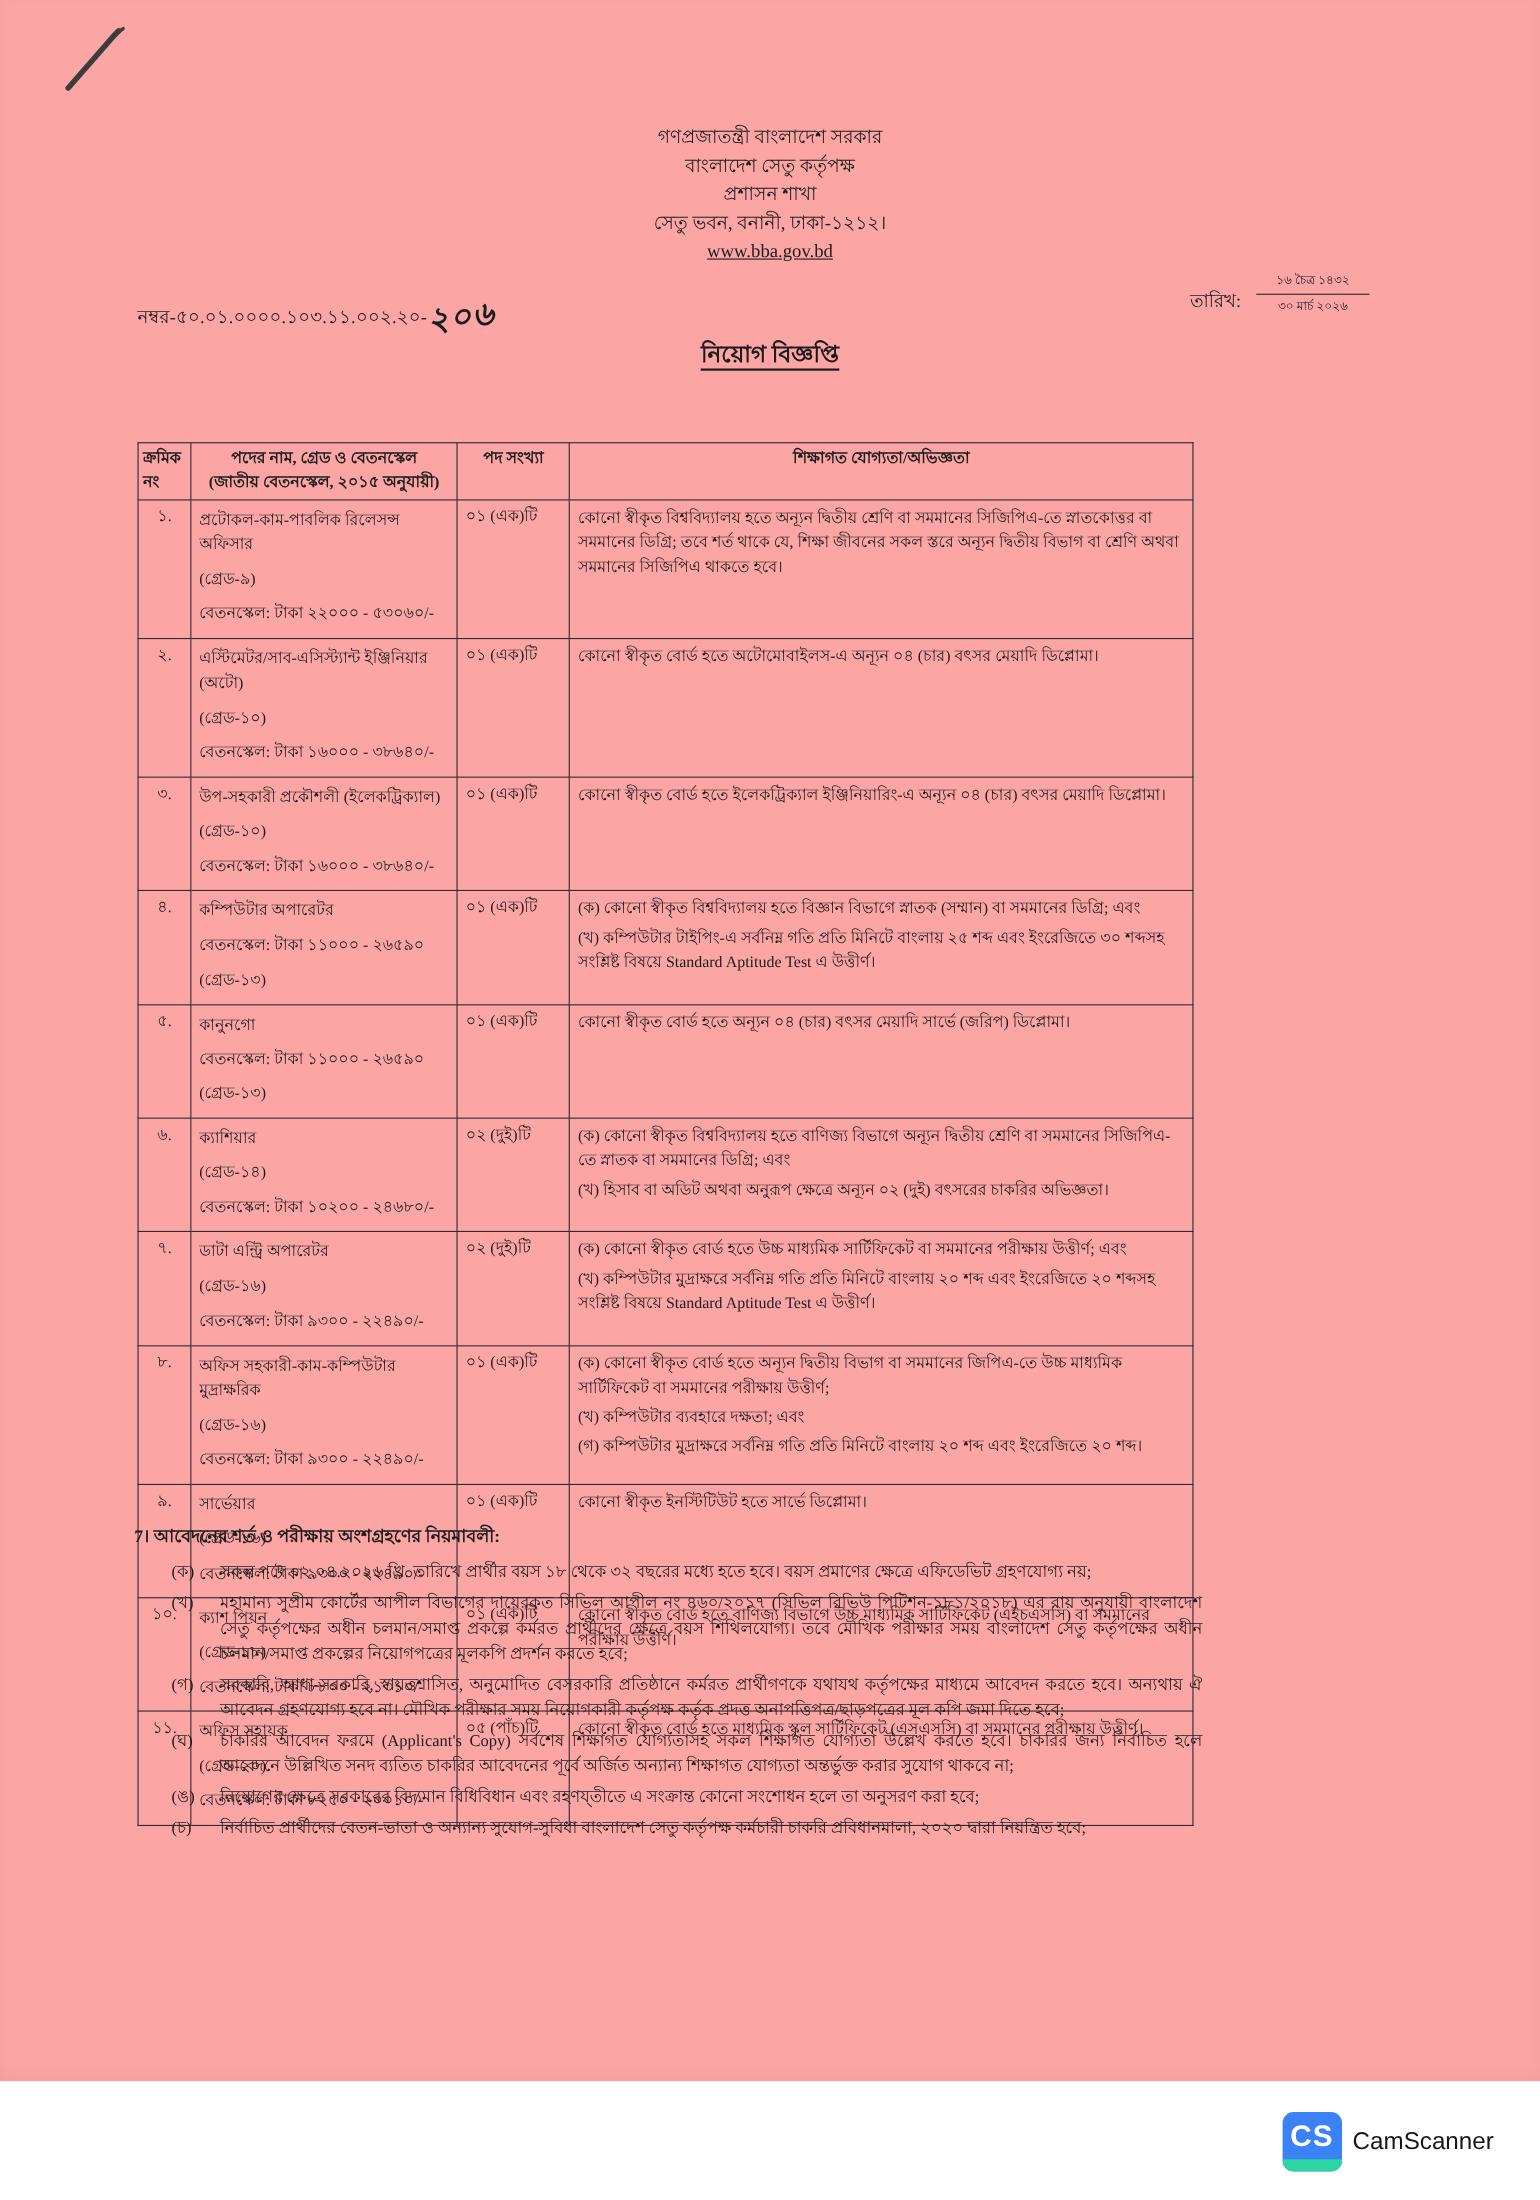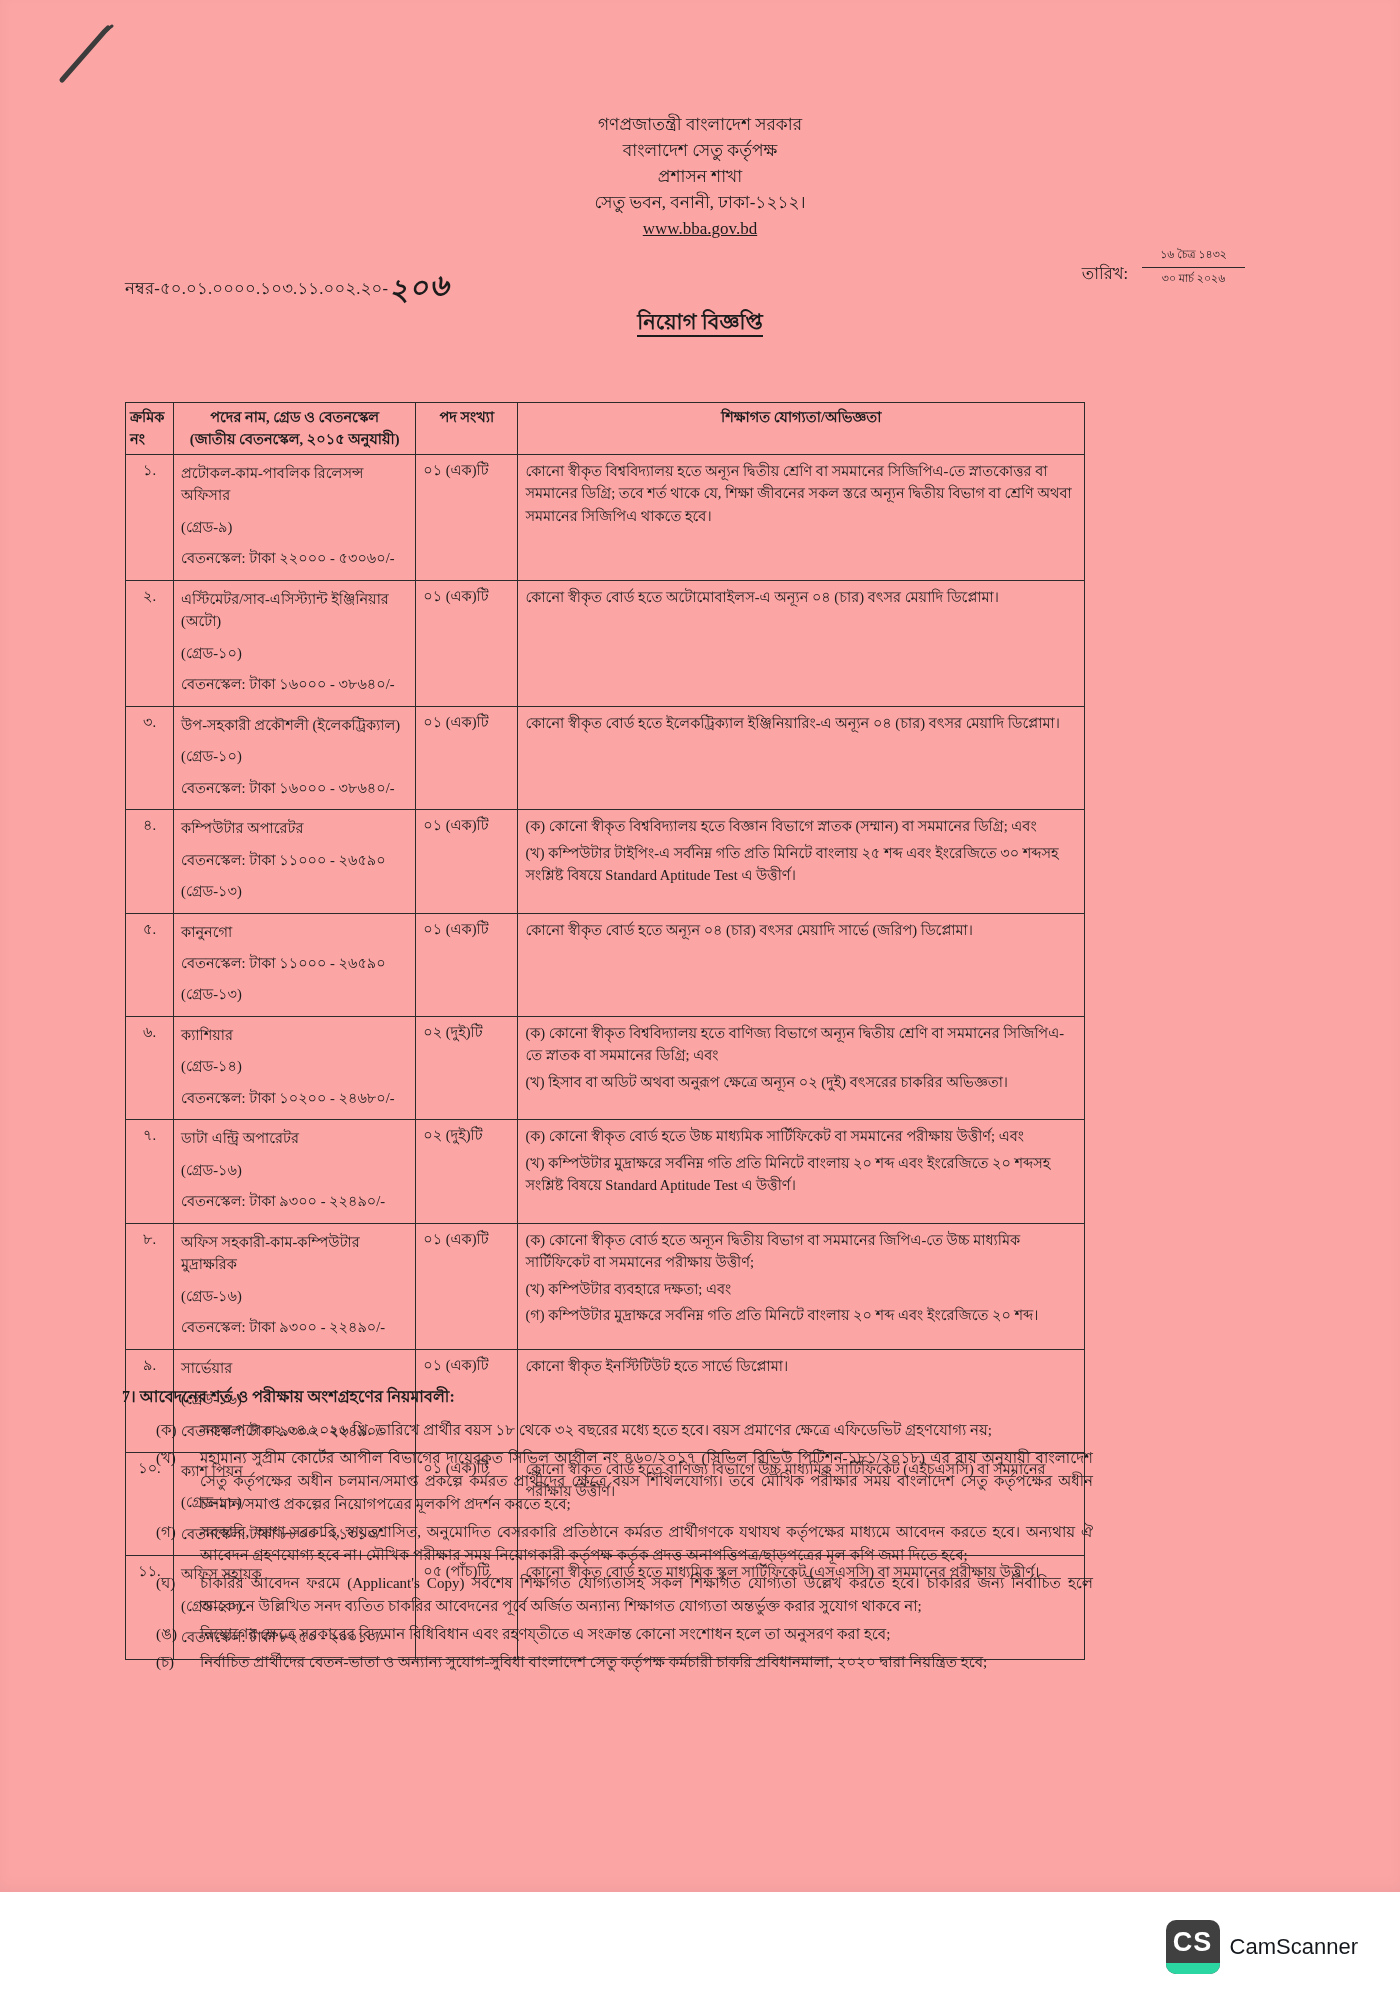--- a/index.html
+++ b/index.html
@@ -55,21 +55,21 @@
   
   .notes { position: absolute; left: 122px; top: 1384px; width: 975px; }
   .notes-heading { font-size: 16px; font-weight: bold; margin-bottom: 8px; }
   .note-item { display: grid; grid-template-columns: 34px 44px 1fr; font-size: 15px;
                line-height: 23px; text-align: justify; margin-bottom: 5px; }
   .note-label { grid-column: 2; }
   .note-text  { grid-column: 3; padding-right: 4px; }
 
   
   .camscanner { position: absolute; right: 42px; top: 1920px; display: flex; align-items: center; gap: 10px; }
-  .cs-badge { width: 54px; height: 54px; border-radius: 10px; background: #404040; position: relative; overflow: hidden; }
+  .cs-badge { width: 54px; height: 54px; border-radius: 10px; background: #3b82f6; position: relative; overflow: hidden; }
   .cs-badge .cs-letters { position: absolute; left: 0; right: 0; top: 7px; text-align: center; color: #ffffff;
               font-family: "Liberation Sans", sans-serif; font-weight: bold; font-size: 27px; letter-spacing: 1px; }
   .cs-badge .cs-strip { position: absolute; left: 0; right: 0; bottom: 0; height: 11px; background: #2bd6a3; }
   .cs-wordmark { font-family: Liberation Sans, sans-serif; font-size: 22px; color: #14181d; }
 </style>
 </head>
 <body>
 
 <div id="page">
   <div id="sheet">

